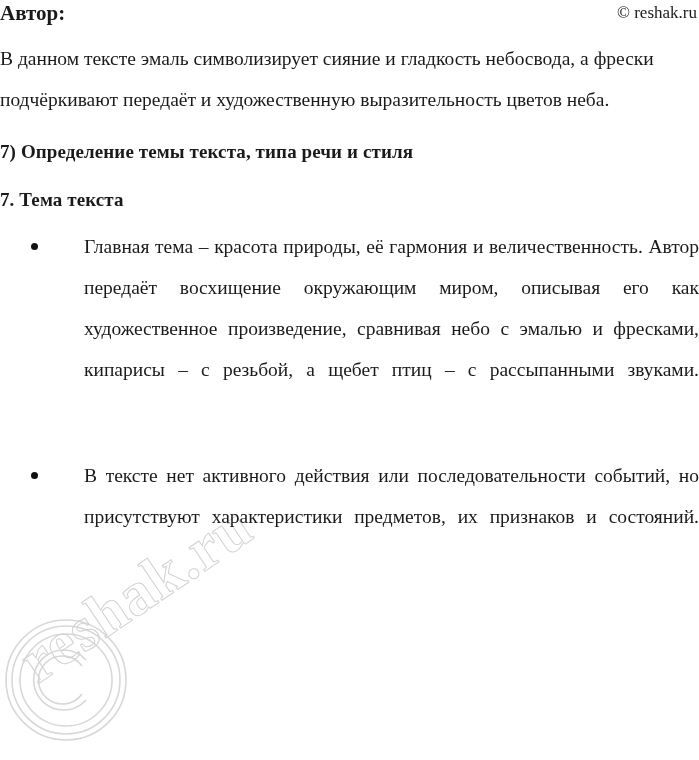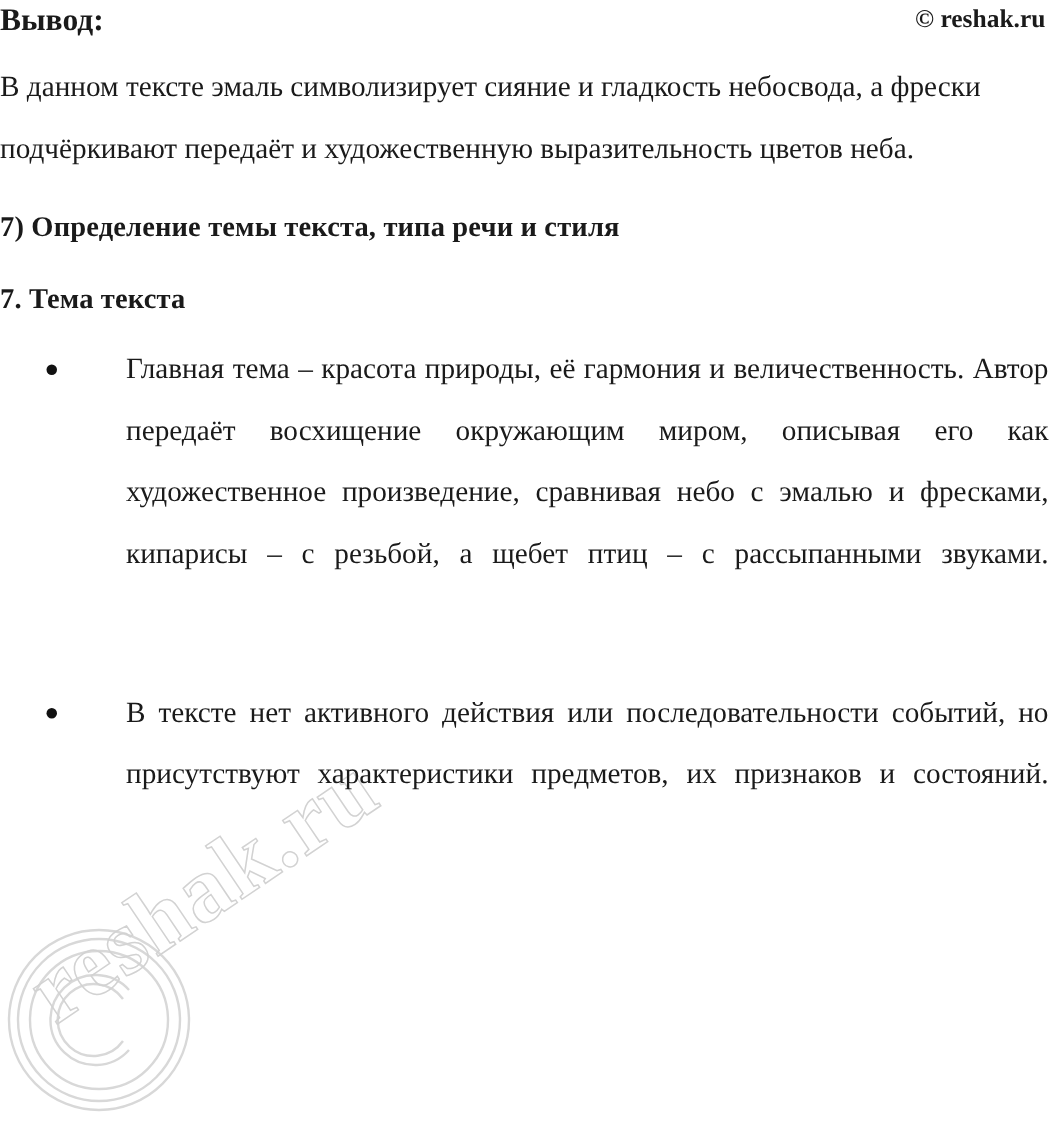--- a/index.html
+++ b/index.html
@@ -71,21 +71,21 @@
     font-weight: 700;
     line-height: 26px;
     letter-spacing: 0px;
   }
   .credit {
     position: absolute;
     right: 2px;
     top: 2px;
     font-size: 17px;
     line-height: 22px;
-    font-weight: 700;
+    font-weight: 400;
     white-space: nowrap;
   }
 
   p.para {
     margin: 0;
     text-align: justify;
     text-justify: inter-word;
     font-size: 19.5px;
     line-height: 41px;
     padding: 0 2px 0 0;
@@ -169,21 +169,21 @@
         <path d="M80 50 A24 24 0 1 0 80 78"></path>
       </g>
     </svg>
   </div>
   <div class="wm-text">reshak.ru</div>
 </div>
 
 <div id="page">
 
   <div class="row-head">
-    <div class="doc-title">Вывод:</div>
+    <div class="doc-title">Автор:</div>
     <div class="credit">© reshak.ru</div>
   </div>
 
   <div class="sp-8"></div>
 
   <div class="para-block">
     <p class="para">В данном тексте эмаль символизирует сияние и гладкость небосвода, а фрески подчёркивают передаёт и художественную выразительность цветов неба.</p>
   </div>
 
   <div class="sp-18"></div>

